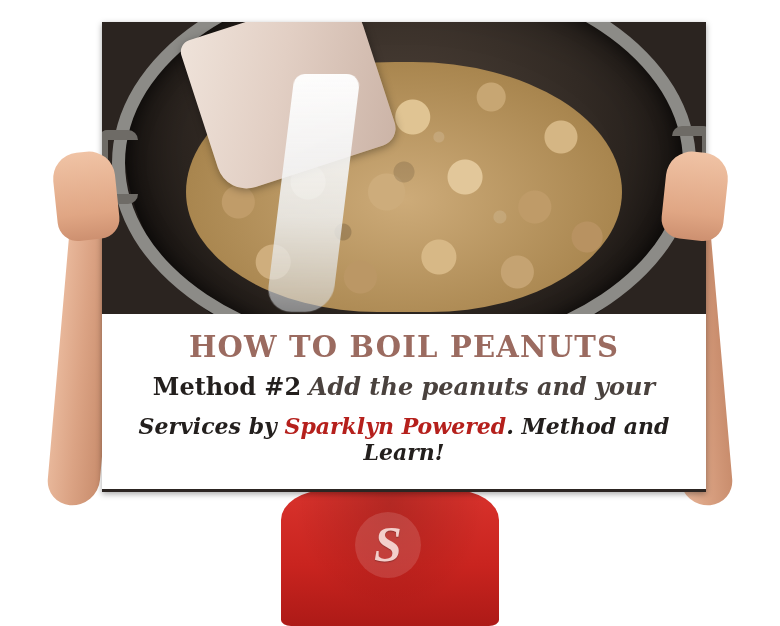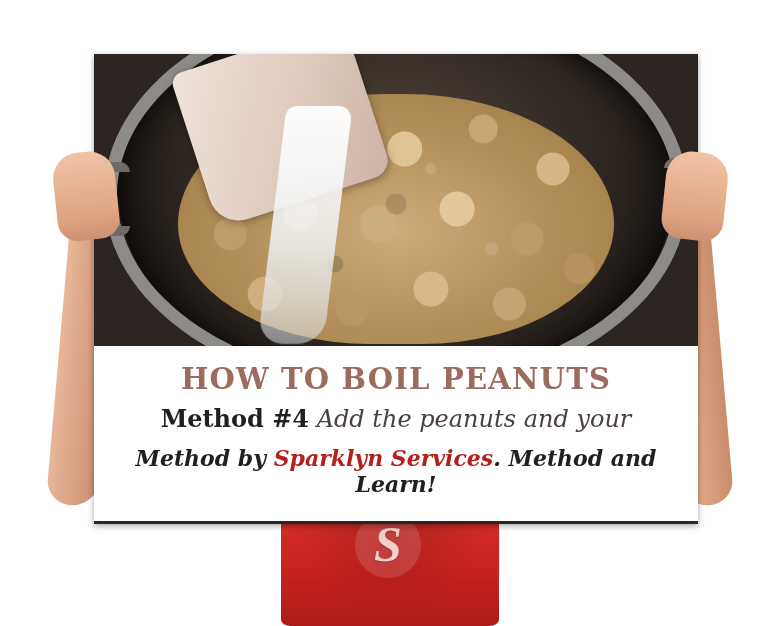--- a/index.html
+++ b/index.html
@@ -96,28 +96,27 @@
     top: 470px;
     width: 64px;
     height: 40px;
     background: linear-gradient(180deg, #dfa885 0%, #cd9070 100%);
     border-radius: 14px;
   }
 
   
   .board {
     position: absolute;
-    left: 94px;
+    left: 102px;
     top: 22px;
     width: 604px;
     height: 470px;
     background: #3b82f6;
     box-shadow: 0 2px 6px rgba(0,0,0,0.35);
     overflow: hidden;
-    margin-top: 32px;
   }
 
   
   .photo {
     position: absolute;
     left: 0;
     top: 0;
     width: 604px;
     height: 292px;
     background: #2b2420;
@@ -249,21 +248,21 @@
     line-height: 1.28;
     padding: 0 16px;
   }
   .cap-method {
     font-weight: bold;
     font-style: normal;
     color: #231f1d;
   }
   .cap-italic {
     font-style: italic;
-    font-weight: normal;
+    font-weight: bold;
     color: #4a423e;
     text-align: right;
   }
   .cap-credit {
     margin-top: 10px;
     font-family: "DejaVu Serif", serif;
     font-style: italic;
     font-weight: bold;
     font-size: 22px;
     color: #231f1d;
@@ -302,25 +301,25 @@
       <div class="pot-handle right"></div>
       <div class="peanuts"></div>
       <div class="peanut-specks"></div>
       <div class="pitcher"></div>
       <div class="pour"></div>
     </div>
 
     <div class="caption">
       <div class="cap-title">HOW TO BOIL PEANUTS</div>
       <div class="cap-line">
-        <span class="cap-method">Method #4</span>
+        <span class="cap-method">Method #2</span>
         <span class="cap-italic">Add the peanuts and your</span>
       </div>
       <div class="cap-credit">
-        <span>Method by </span><span class="brand">Sparklyn Services</span><span>. Method and Learn!</span>
+        <span>Services by </span><span class="brand">Sparklyn Powered</span><span>. Method and Learn!</span>
       </div>
       <div class="rule"></div>
     </div>
 
   </div>
 
   <div class="hand hand-left"></div>
   <div class="hand hand-right"></div>
 
 </div>

